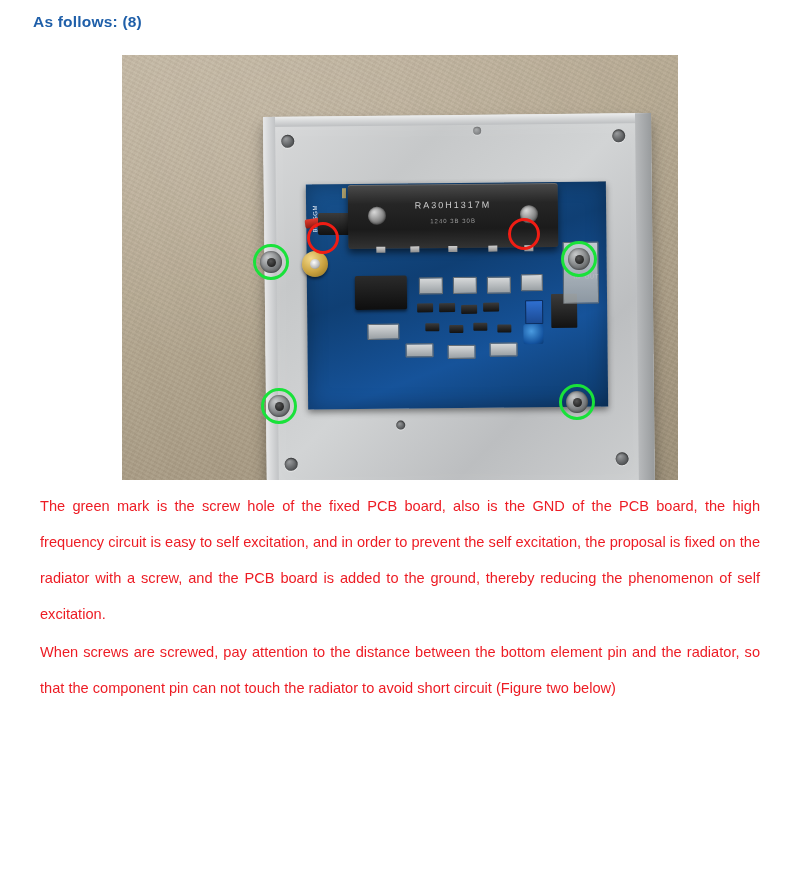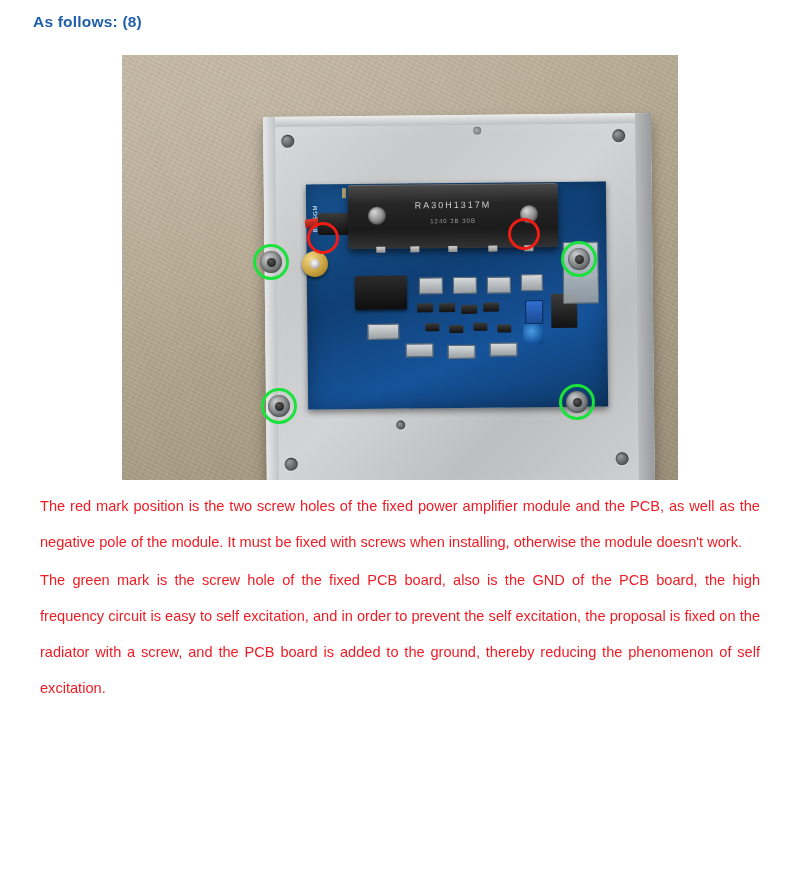--- a/index.html
+++ b/index.html
@@ -335,17 +335,17 @@
       <div class="mark green" style="left:439px; top:186px; width:36px; height:36px;"></div>
       <div class="mark green" style="left:139px; top:333px; width:36px; height:36px;"></div>
       <div class="mark green" style="left:437px; top:329px; width:36px; height:36px;"></div>
 
       <div class="mark red" style="left:185px; top:167px; width:32px; height:32px;"></div>
       <div class="mark red" style="left:386px; top:163px; width:32px; height:32px;"></div>
     </div>
   </div>
 
   <div class="body-text">
-    <p>The red mark position is the two screw holes of the fixed power amplifier module and the PCB, as well as the negative pole of the module. It must be fixed with screws when installing, otherwise the module doesn't work.</p>
     <p>The green mark is the screw hole of the fixed PCB board, also is the GND of the PCB board, the high frequency circuit is easy to self excitation, and in order to prevent the self excitation, the proposal is fixed on the radiator with a screw, and the PCB board is added to the ground, thereby reducing the phenomenon of self excitation.</p>
+    <p>When screws are screwed, pay attention to the distance between the bottom element pin and the radiator, so that the component pin can not touch the radiator to avoid short circuit (Figure two below)</p>
   </div>
 
 </div>
 
 </body></html>

